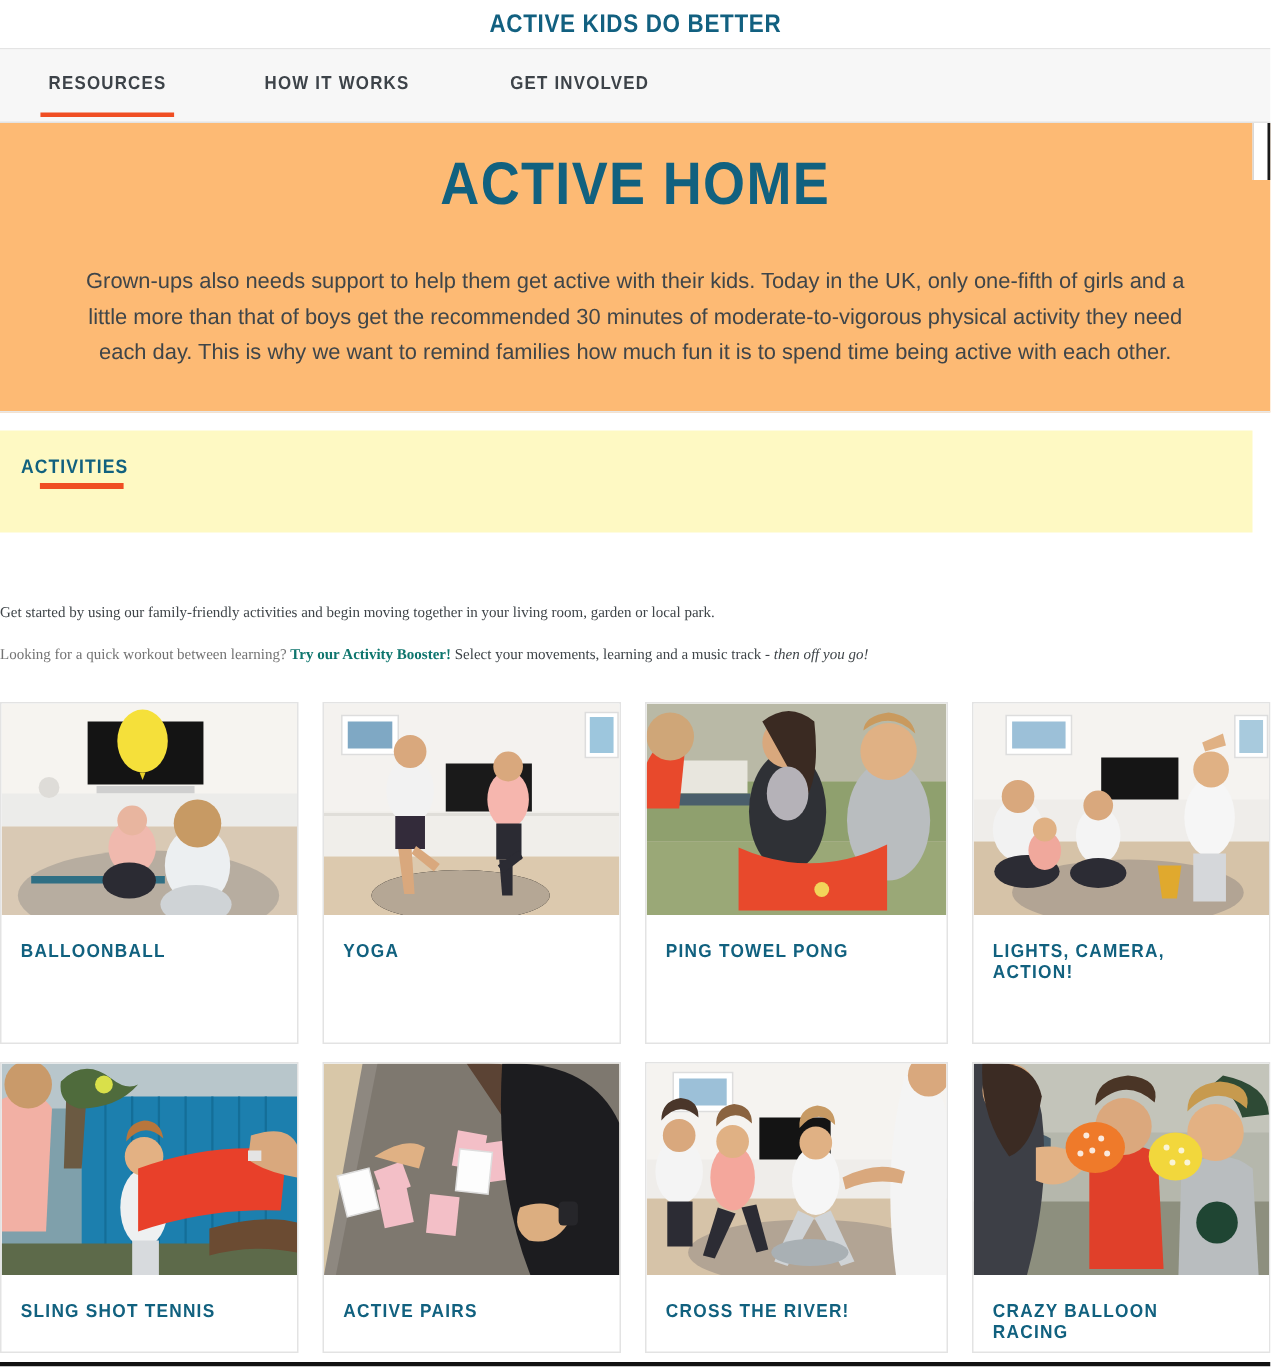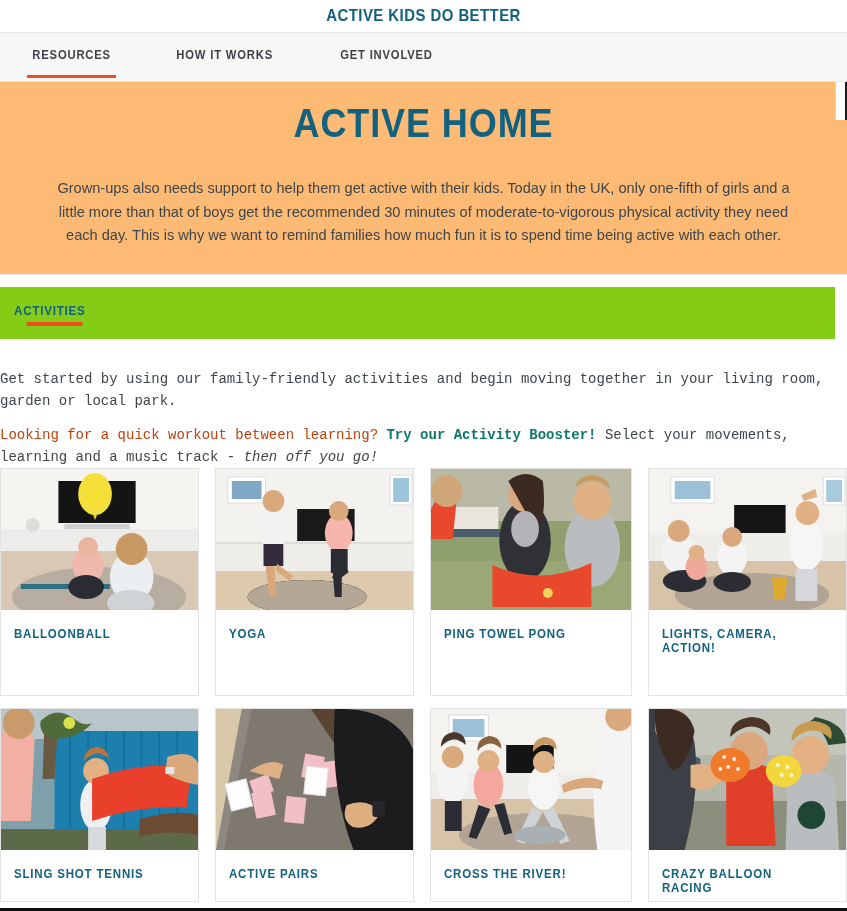--- a/index.html
+++ b/index.html
@@ -68,43 +68,43 @@
   .edge-scroll::after{
     content:""; position:absolute; right:0; top:0; width:2px; height:38px;
     background:#1a1a1a;
   }
 
   
   .gap-white{ height:12px; background:#ffffff; }
 
   
   .tabstrip{
-    height:52px; width:835px; background:#84cc16; position:relative;
+    height:68px; width:835px; background:#fef9c3; position:relative;
   }
   .tab{
     position:absolute; left:14px; top:16px;
     font-family:"Liberation Sans Narrow","Liberation Sans",sans-serif;
     font-weight:700; font-size:13px; letter-spacing:.8px;
     color:#11617f; text-transform:uppercase; cursor:pointer;
     transform: scaleX(.9); transform-origin:left center;
   }
   .tab-underline{
     position:absolute; left:14px; bottom:-8px; width:62px; height:4px;
     background:#f04e23;
   }
 
   
   .intro{
-    padding:30px 0 0 0;
-    font-family:Liberation Mono, monospace;
-    font-size:14px; color:#3f4549; line-height:1.55;
+    padding:46px 0 0 0;
+    font-family:Liberation Serif, serif;
+    font-size:10px; color:#3f4549; line-height:1.55;
   }
   .intro p{ margin-bottom:13px; }
   .lnk-orange{ color:#0f766e; font-weight:700; }
-  .lnk-orange-plain{ color:#c2410c; }
+  .lnk-orange-plain{ color:#737373; }
   .ital{ font-style:italic; }
 
   
   .grid{
     position:absolute; left:0; top:468px; width:847px;
     display:grid; grid-template-columns:199px 199px 202px 199px;
     column-gap:16px; row-gap:12px;
   }
   .card{
     background:#ffffff; border:1px solid #e3e3e3;

